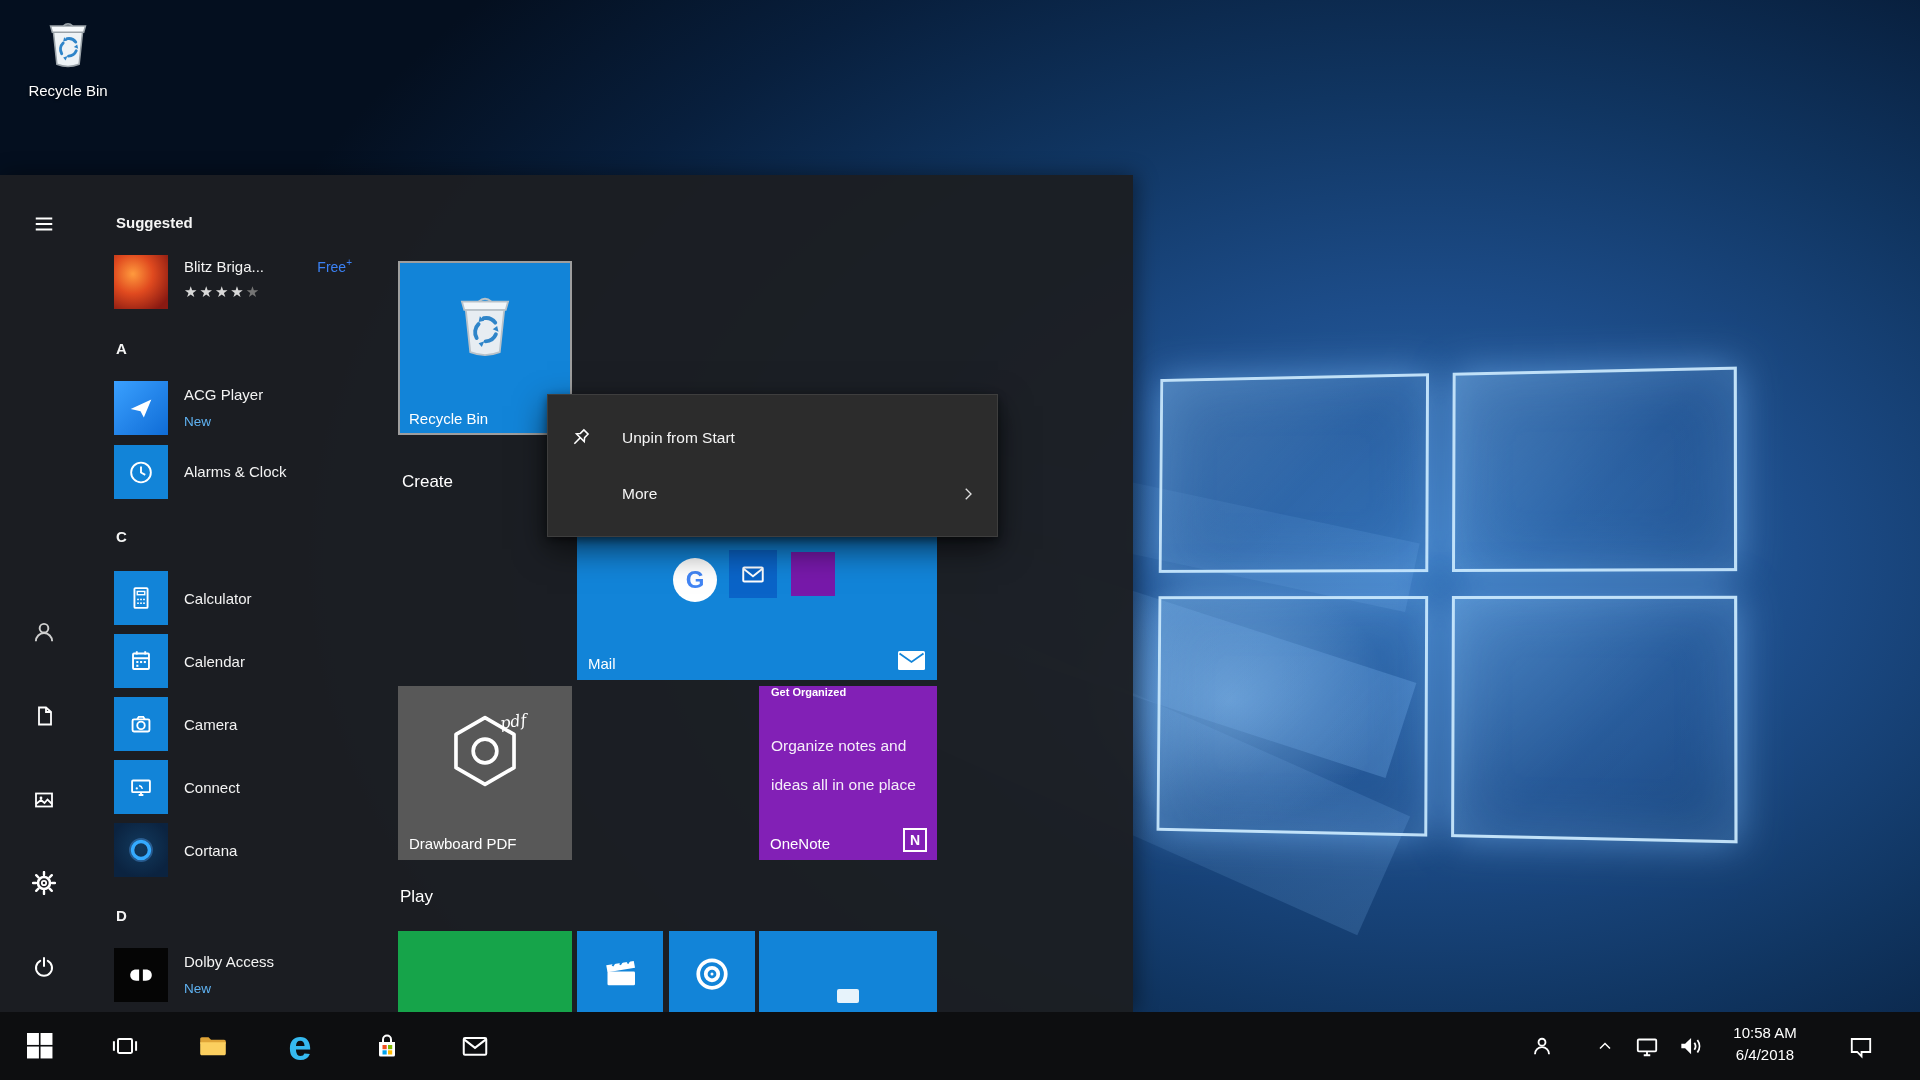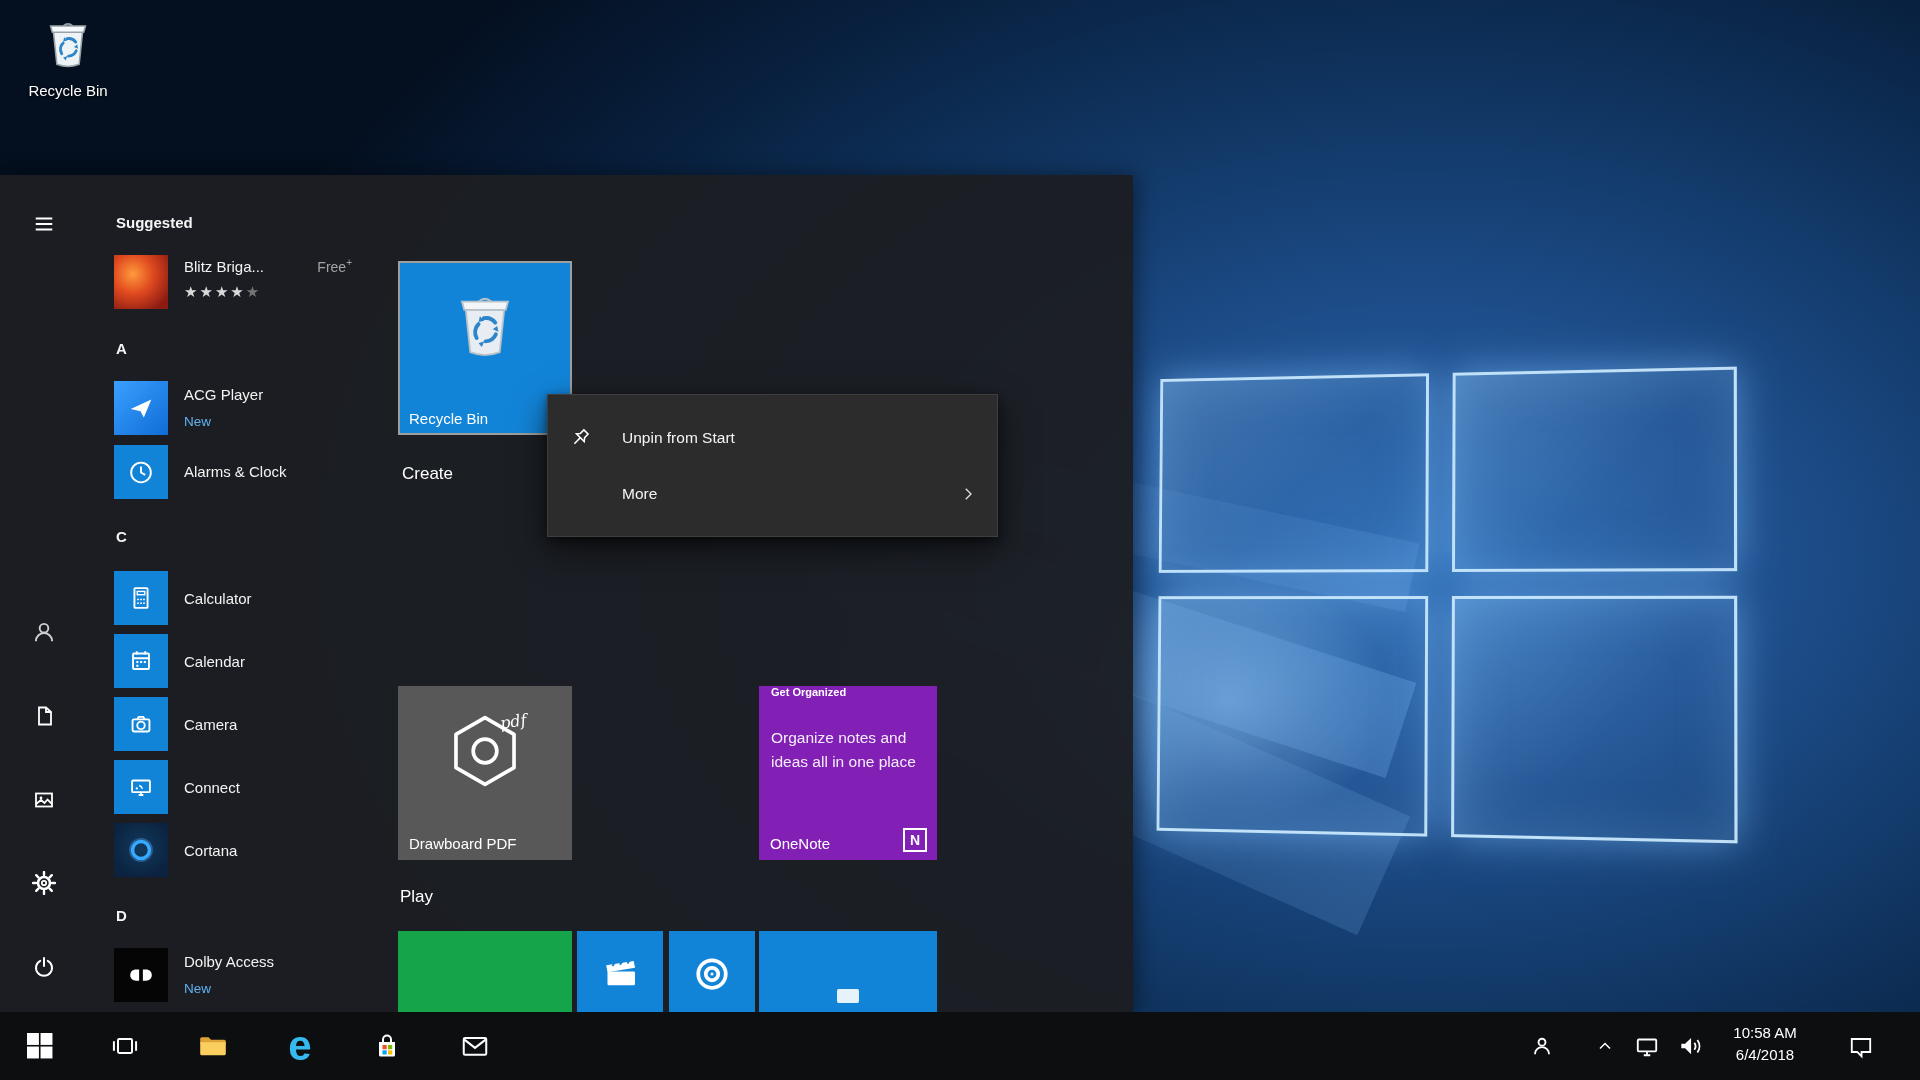--- a/index.html
+++ b/index.html
@@ -130,21 +130,21 @@
         <path d="M8.2 5.8a8 8 0 1 0 7.6 0"></path>
         <path d="M12 3v8"></path>
       </svg>
   </div>
 
   <div class="al-header" style="top:36px">Suggested</div>
 
   <div class="al-icon" style="top:80px;background:radial-gradient(circle at 35% 35%, #ff9a3d 0%, #e04a1f 40%, #8a1a12 85%)"></div>
   <div style="position:absolute;left:184px;top:82px;width:168px;display:flex;justify-content:space-between;align-items:baseline">
     <span class="al-label" style="position:static">Blitz Briga...</span>
-    <span style="font-size:14px;color:#a3a3a3"><span>Free</span><sup style="font-size:10px">+</sup></span>
+    <span style="font-size:14px;color:#3b82f6"><span>Free</span><sup style="font-size:10px">+</sup></span>
   </div>
   <div style="position:absolute;left:184px;top:108px;font-size:15px;letter-spacing:2px">
     <span style="color:#d9d9d9">★★★★</span><span style="color:#757575">★</span>
   </div>
 
   <div class="al-header" style="top:162px">A</div>
 
   <div class="al-icon" style="top:206px;background:linear-gradient(135deg,#3aa0ff,#0f6cd6)">
     <svg width="30" height="30" viewBox="0 0 32 32">
         <path d="M5 17 L27 7 L19 26 L15.5 19.5 Z" fill="#fff"></path>
@@ -245,39 +245,58 @@
         <g fill="#2f85c9">
             <path d="M27 30.5 l4.5 -1 -3.5 -3.5 z"></path>
             <path d="M41.5 33.5 l1 4.5 -4.5 -2 z"></path>
             <path d="M31.5 45.5 l-4.5 1.5 2.5 3 z"></path>
           </g>
       </svg>
     </span>
     <span class="tile-label">Recycle Bin</span>
   </div>
 
-  <div class="group-label" style="left:402px;top:288px">Create</div>
-
-
+  <div class="group-label" style="left:402px;top:296px">Create</div>
+
+
+  <div class="tile tile-blue" style="left:577px;top:331px;width:360px;height:174px">
+    <div style="position:absolute;left:96px;top:52px;width:44px;height:44px;border-radius:50%;background:#fff;display:flex;align-items:center;justify-content:center">
+      <span style="color:#4285f4;font-size:24px;font-weight:700">G</span>
+    </div>
+    <div style="position:absolute;left:152px;top:44px;width:48px;height:48px;background:#0a64c8;display:flex;align-items:center;justify-content:center">
+      <svg width="26" height="26" viewBox="0 0 24 24" fill="none" stroke="#fff" stroke-width="1.8">
+          <rect x="3" y="6" width="18" height="13" rx="1"></rect>
+          <path d="M3 7l9 7 9-7"></path>
+        </svg>
+    </div>
+    <div style="position:absolute;left:214px;top:46px;width:44px;height:44px;background:#7719aa"></div>
+    <span class="tile-label">Mail</span>
+    <span style="position:absolute;right:12px;bottom:10px">
+      <svg width="27" height="19" viewBox="0 0 27 19">
+          <rect width="27" height="19" rx="1.5" fill="#fff"></rect>
+          <path d="M1.5 2.5 L13.5 11 L25.5 2.5" fill="none" stroke="#1284d8" stroke-width="1.8"></path>
+        </svg>
+    </span>
+  </div>
 
   <div class="tile" style="left:398px;top:511px;width:174px;height:174px;background:var(--drawboard,#585858)">
     <span class="tile-glyph" style="left:50%;top:22px;transform:translateX(-50%)">
       <svg width="86" height="86" viewBox="0 0 80 80" fill="none" stroke="#fff" stroke-width="3.4" stroke-linejoin="round">
           <path d="M40 9 L67 24.5 V55.5 L40 71 L13 55.5 V24.5 Z"></path>
           <circle cx="40" cy="40" r="11"></circle>
         </svg>
     </span>
     <span style="position:absolute;left:102px;top:26px;font-family:'DejaVu Serif',serif;font-style:italic;font-size:16px;transform:rotate(-8deg)">pdf</span>
     <span class="tile-label">Drawboard PDF</span>
   </div>
 
 
   <div class="tile" style="left:759px;top:511px;width:178px;height:174px;background:var(--onenote,#8220b6)">
     <div style="position:absolute;left:12px;top:0;font-size:11px;font-weight:700">Get Organized</div>
-    <div style="position:absolute;left:12px;top:40px;width:150px;font-size:15.5px;line-height:24px;color:rgba(255,255,255,.92)">Organize notes and ideas all in one place</div>
+    <div style="position:absolute;left:12px;top:40px;width:150px;font-size:15.5px;line-height:39px;color:rgba(255,255,255,.92)">Organize notes and ideas all in one place</div>
     <span class="tile-label">OneNote</span>
     <span style="position:absolute;right:10px;bottom:8px;width:24px;height:24px;border:2px solid #fff;display:flex;align-items:center;justify-content:center;font-size:14px;font-weight:700">
         <span>N</span>
       </span>
   </div>
 
   <div class="group-label" style="left:400px;top:711px">Play</div>
 
   <div class="tile" style="left:398px;top:756px;width:174px;height:174px;background:var(--green_tile,#16a44a)"></div>
 

